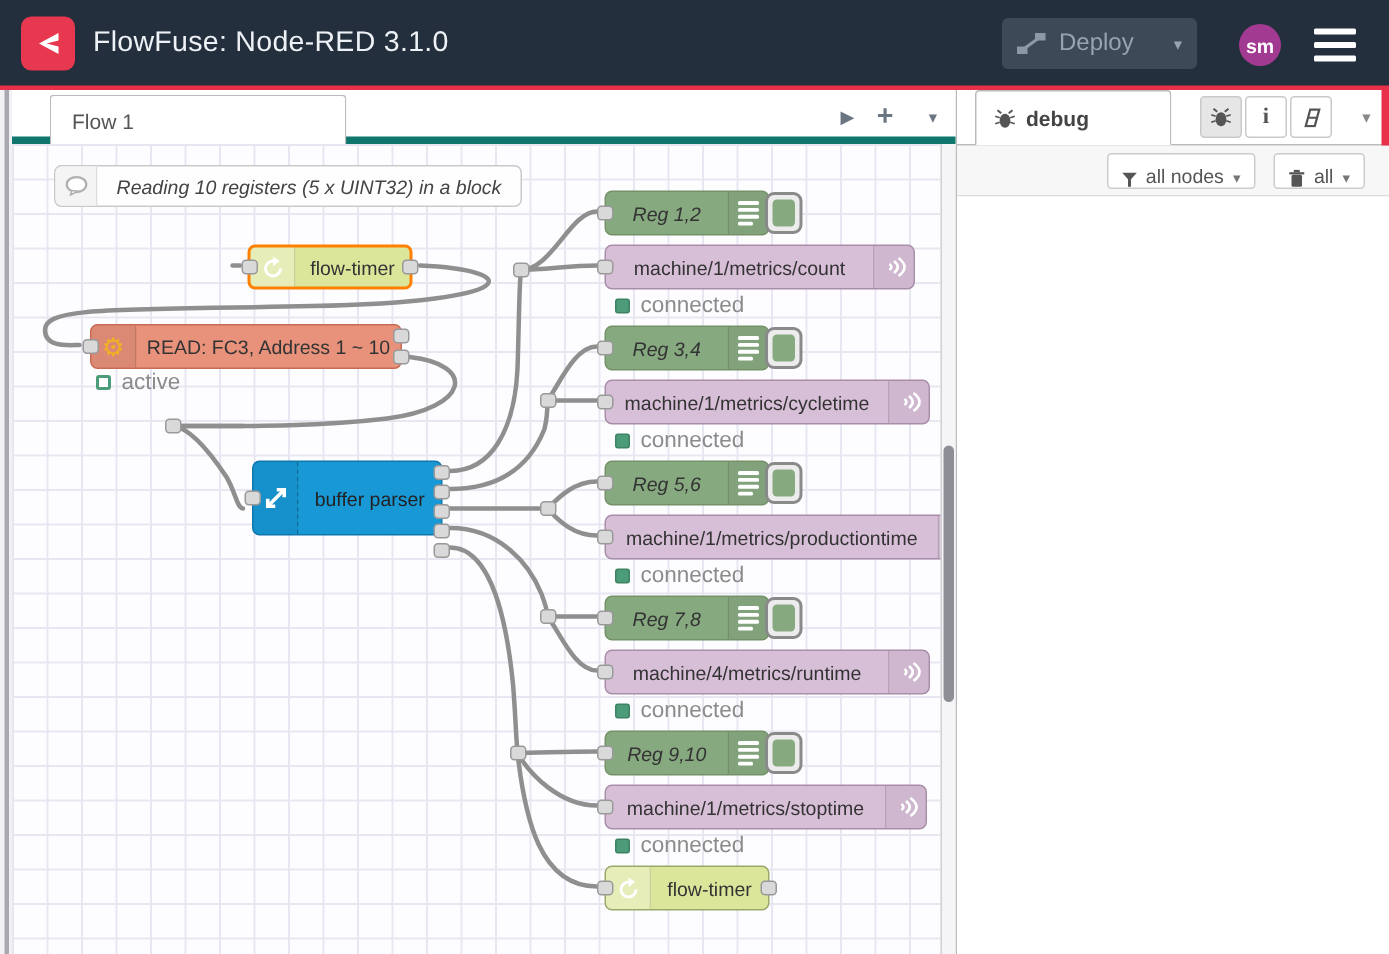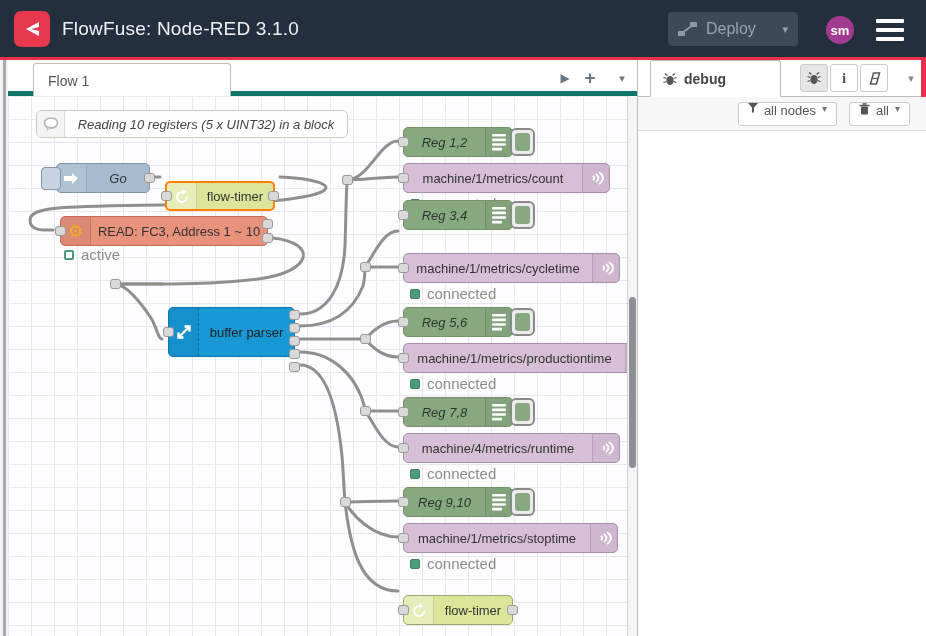--- a/index.html
+++ b/index.html
@@ -37,21 +37,21 @@
 
   
   .sidebar { flex:1; border-left:1px solid #bbb; display:flex; flex-direction:column; background:#fff; }
   .sb-tabs { height:37px; border-bottom:1px solid #bbb; position:relative; background:#fff; flex:none; }
   .debug-tab { position:absolute; left:12px; top:0; width:131px; height:37px; background:#fff; border:1px solid #bbb; border-bottom:1px solid #fff; border-radius:3px 3px 0 0; display:flex; align-items:center; gap:7px; padding-left:12px; font-size:14px; color:#444; font-weight:bold; z-index:2; }
   .sb-toolbtn { position:absolute; top:4px; width:28px; height:28px; border:1px solid #c9c9c9; border-radius:3px; background:#fff; display:flex; align-items:center; justify-content:center; cursor:pointer; }
   .sb-toolbtn.active { background:#e6e6e6; }
   .sb-caret { position:absolute; left:260px; top:4px; width:26px; height:28px; display:flex; align-items:center; justify-content:center; color:#888; font-size:11px; cursor:pointer; }
   .sb-redbar { position:absolute; right:0; top:0; bottom:-1px; width:5px; background:#e8304a; }
   .sb-filter { height:34px; background:#f7f7f7; border-bottom:1px solid #ddd; display:flex; align-items:center; justify-content:flex-end; gap:12px; padding-right:16px; flex:none; }
-  .filter-btn { height:24px; background:#fff; border:1px solid #ccc; border-radius:3px; display:flex; align-items:flex-start; gap:6px; padding:0 9px; font-size:13px; color:#555; cursor:pointer; }
+  .filter-btn { height:24px; background:#fff; border:1px solid #ccc; border-radius:3px; display:flex; align-items:flex-end; gap:6px; padding:0 9px; font-size:13px; color:#555; cursor:pointer; }
   .filter-caret { font-size:10px; color:#777; }
   .sb-content { flex:1; background:#fff; }
 
   
   .node { position:absolute; height:30px; border-radius:5px; display:flex; align-items:stretch; font-size:13px; color:#333; z-index:3; cursor:pointer; }
   .node .label { flex:1; display:flex; align-items:center; justify-content:center; white-space:nowrap; padding:0 6px; }
   .it { font-style:italic; }
   .icon-left { width:30px; flex:none; background:rgba(0,0,0,0.06); border-right:1px solid rgba(0,0,0,0.12); border-radius:4px 0 0 4px; display:flex; align-items:center; justify-content:center; }
   .icon-right { width:27px; flex:none; background:rgba(0,0,0,0.04); border-left:1px solid rgba(0,0,0,0.12); border-radius:0 4px 4px 0; display:flex; align-items:center; justify-content:center; }
   .port { position:absolute; width:11px; height:10px; background:#d9d9d9; border:1px solid #999; border-radius:3px; z-index:4; cursor:crosshair; }
@@ -59,21 +59,21 @@
   .port.out { right:-6px; top:calc(50% - 5px); }
   .junction { position:absolute; width:11px; height:10px; background:#d9d9d9; border:1px solid #999; border-radius:3px; z-index:4; cursor:pointer; }
 
   .comment-node { background:#fefefe; border:1px solid #c9c9c9; color:#444; height:28px; }
   .comment-node .icon-left { background:#f4f4f4; border-right:1px solid #ddd; width:28px; }
 
   .inject-node { background:#a6bbcf; border:1px solid #8295a9; }
   .inject-btn { position:absolute; left:-16px; top:3px; width:20px; height:23px; background:#c6d4e1; border:1px solid #8295a9; border-radius:4px; cursor:pointer; }
   .inject-node .icon-left { background:rgba(255,255,255,0.1); }
 
-  .timer-node { background:#dce69a; border:1px solid #9aa86a;margin-top:18px; }
+  .timer-node { background:#dce69a; border:1px solid #9aa86a; }
   .timer-node.selected { border:2px solid #ff8000; }
   .timer-node .icon-left { background:rgba(255,255,255,0.3); }
 
   .read-node { background:#e8927c; border:1px solid #c86a52; }
   .read-node .gear { font-size:17px; color:#f2b024; line-height:1; }
 
   .debug-node { background:#87a980; border:1px solid #759168; }
   .debug-btn { position:absolute; right:-23px; top:0px; width:25px; height:28px; background:#ececec; border:2px solid #8a8a8a; border-radius:6px; cursor:pointer; display:flex; align-items:center; justify-content:center; }
   .debug-btn-inner { width:15px; height:18px; background:#87a980; border-radius:3px; }
 
@@ -170,30 +170,20 @@
         <div class="node comment-node" style="left:28px;top:14px;width:312px">
           <div class="icon-left">
             <svg width="16" height="14" viewBox="0 0 16 14">
                 <ellipse cx="8" cy="6" rx="6.5" ry="5" fill="#fff" stroke="#b0b0b0" stroke-width="1.5"></ellipse>
                 <path d="M5,10 L4,13 L9,10.5 Z" fill="#fff" stroke="#b0b0b0" stroke-width="1"></path>
               </svg>
           </div>
           <div class="label it">Reading 10 registers (5 x UINT32) in a block</div>
         </div>
 
-        <div class="node inject-node" style="left:48px;top:67px;width:94px">
-          <div class="inject-btn"></div>
-          <div class="icon-left">
-            <svg width="15" height="13" viewBox="0 0 15 13">
-                <polygon points="0,4 8,4 8,1 14,6.5 8,12 8,9 0,9" fill="#fff"></polygon>
-              </svg>
-          </div>
-          <div class="label it">Go</div>
-          <div class="port out"></div>
-        </div>
 
         <div class="node timer-node selected" style="left:157px;top:67px;width:110px">
           <div class="icon-left">
             <svg width="16" height="16" viewBox="0 0 16 16">
                 <path d="M13,9 A5,5 0 1 1 8,4" stroke="#fff" stroke-width="2" fill="none"></path>
                 <polygon points="8,1 12.5,4 8,7.5" fill="#fff"></polygon>
               </svg>
           </div>
           <div class="label">flow-timer</div>
           <div class="port in"></div>
@@ -257,21 +247,21 @@
                 <path d="M7,5 q5,4 0,8" stroke="#fff" stroke-width="1.8" fill="none"></path>
                 <path d="M10,3 q8,6 0,12" stroke="#fff" stroke-width="1.8" fill="none"></path>
               </svg>
           </div>
         </div>
         <div class="status" style="left:402px;top:99px">
           <div class="sdot filled"></div>
           <span>connected</span>
         </div>
 
-        <div class="node debug-node" style="left:395px;top:104px;width:110px">
+        <div class="node debug-node" style="left:395px;top:121px;width:110px">
           <div class="port in"></div>
           <div class="label it">Reg 3,4</div>
           <div class="icon-right">
             <svg width="14" height="17" viewBox="0 0 14 17">
                 <rect y="0" width="14" height="2.6" rx="1" fill="#fff"></rect>
                 <rect y="4.6" width="14" height="2.6" rx="1" fill="#fff"></rect>
                 <rect y="9.2" width="14" height="2.6" rx="1" fill="#fff"></rect>
                 <rect y="13.8" width="10" height="2.6" rx="1" fill="#fff"></rect>
               </svg>
           </div>

